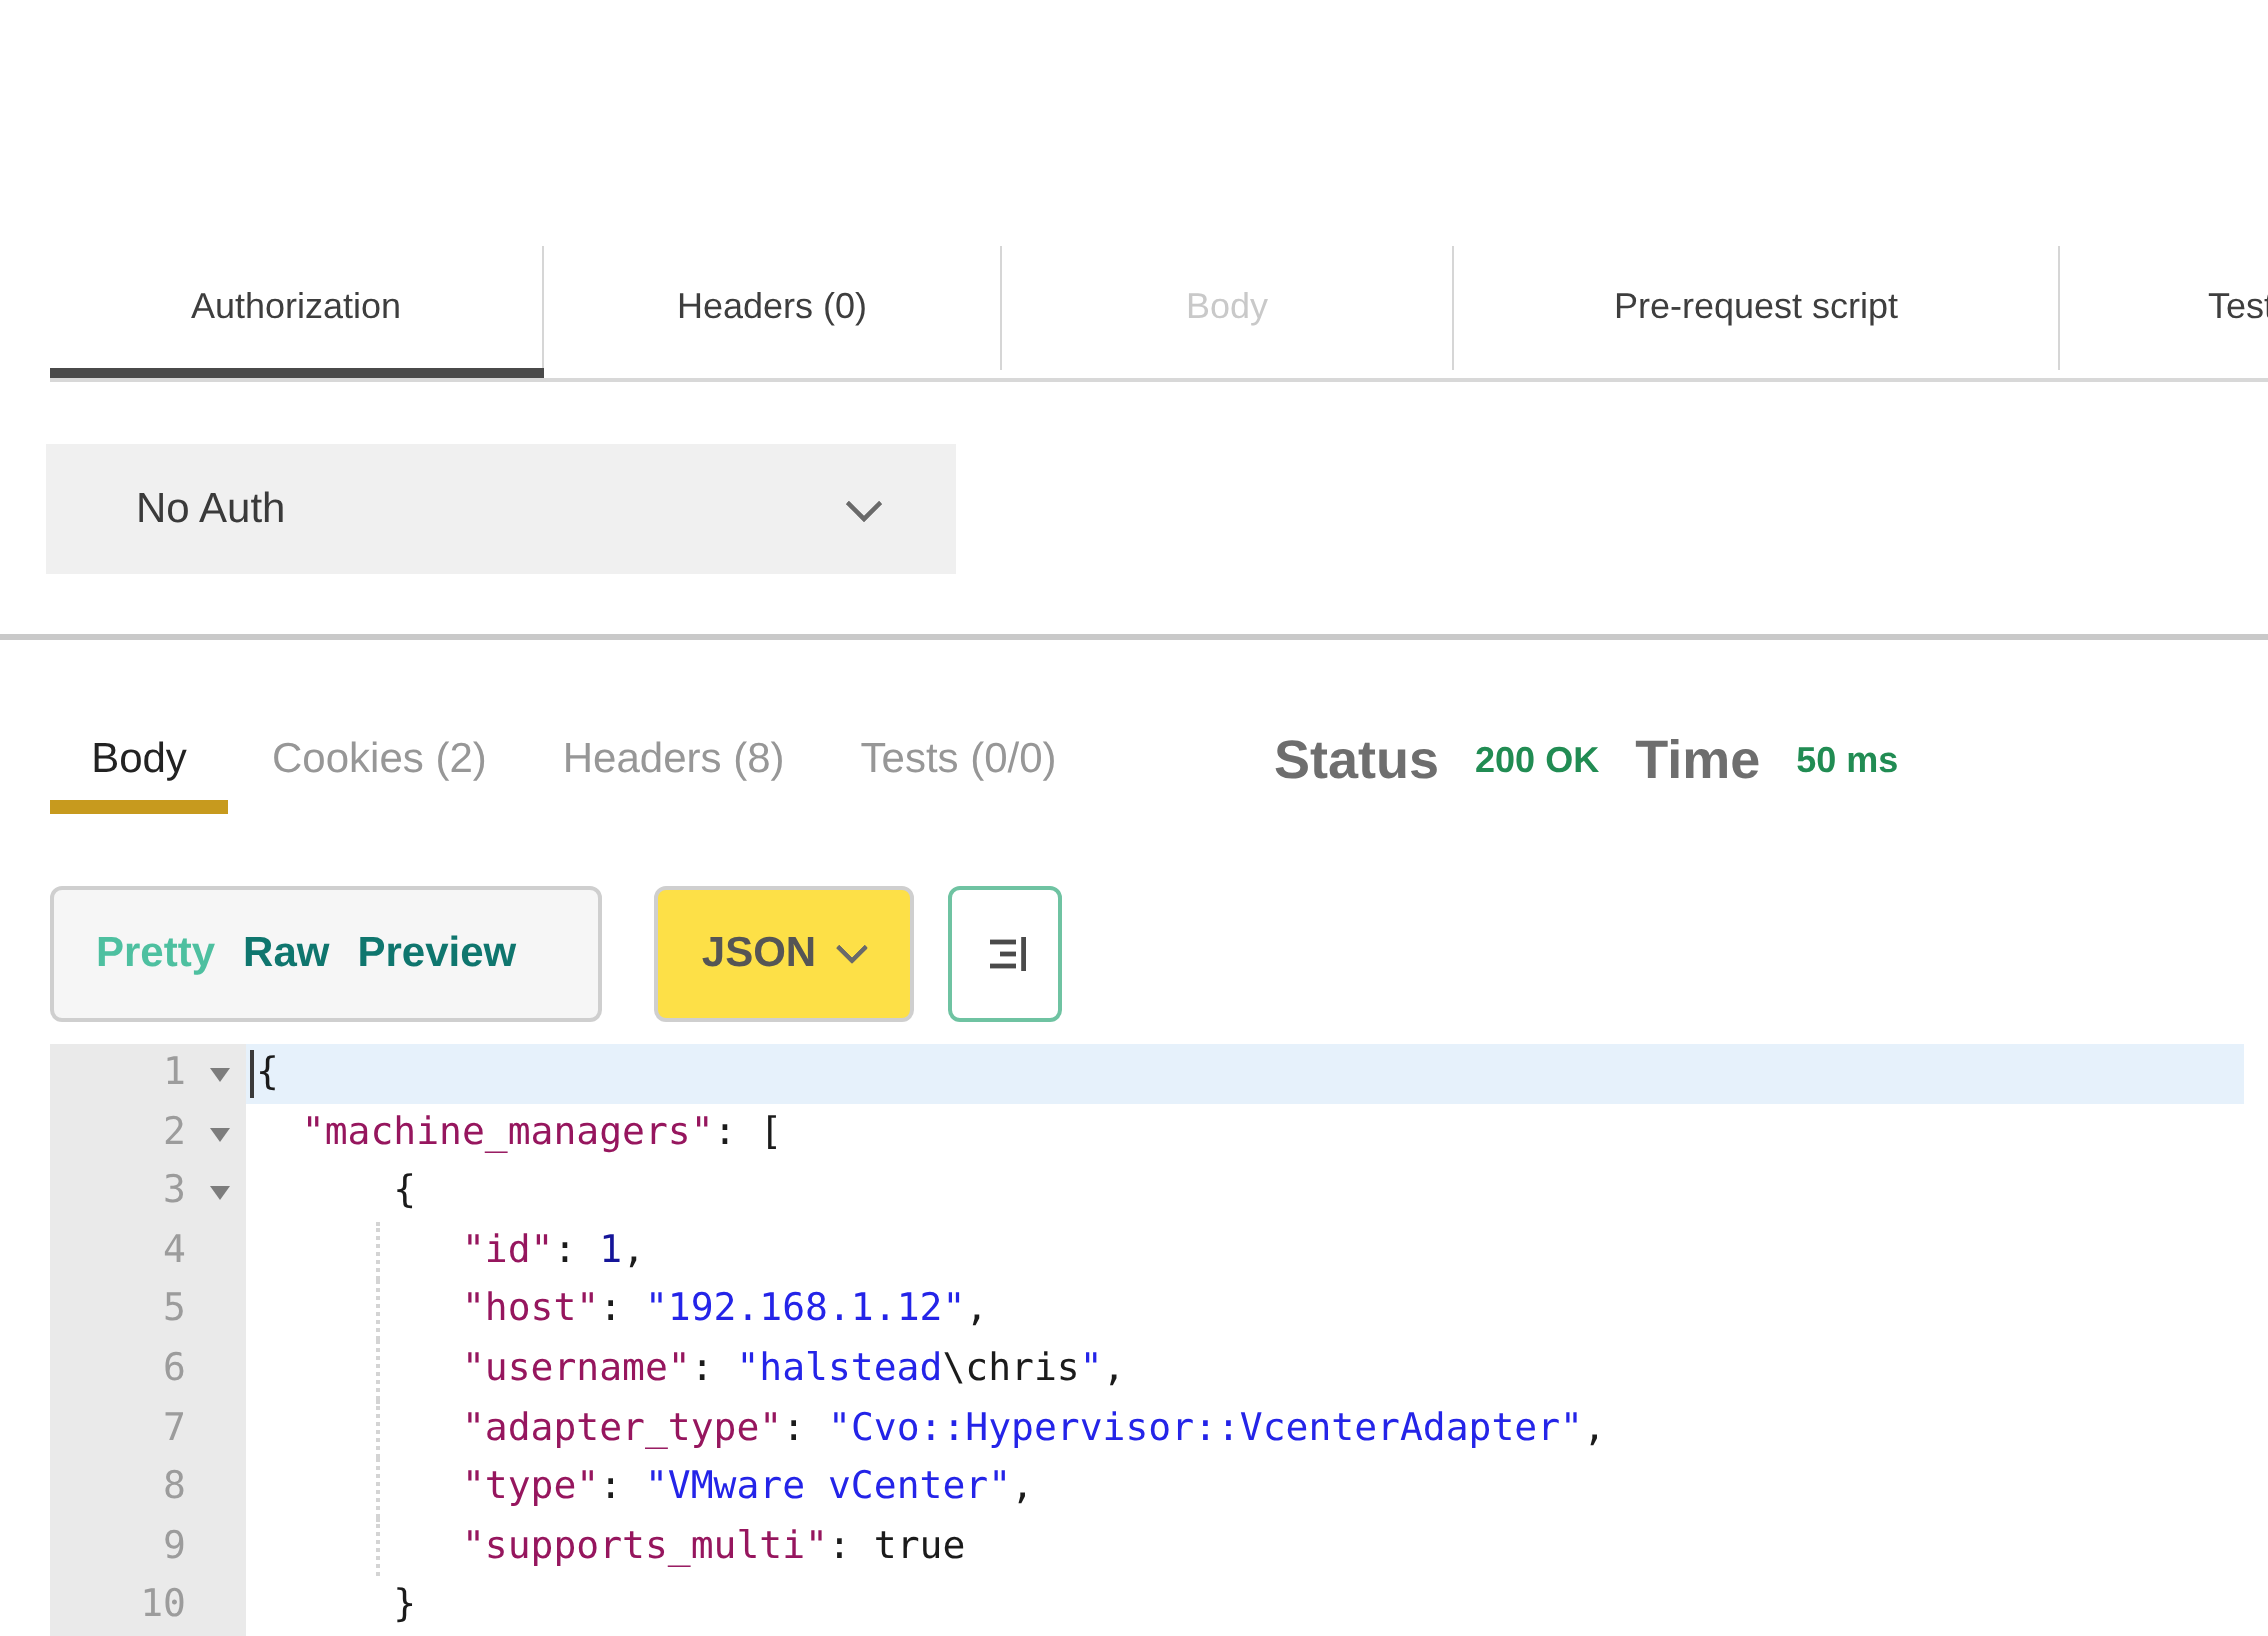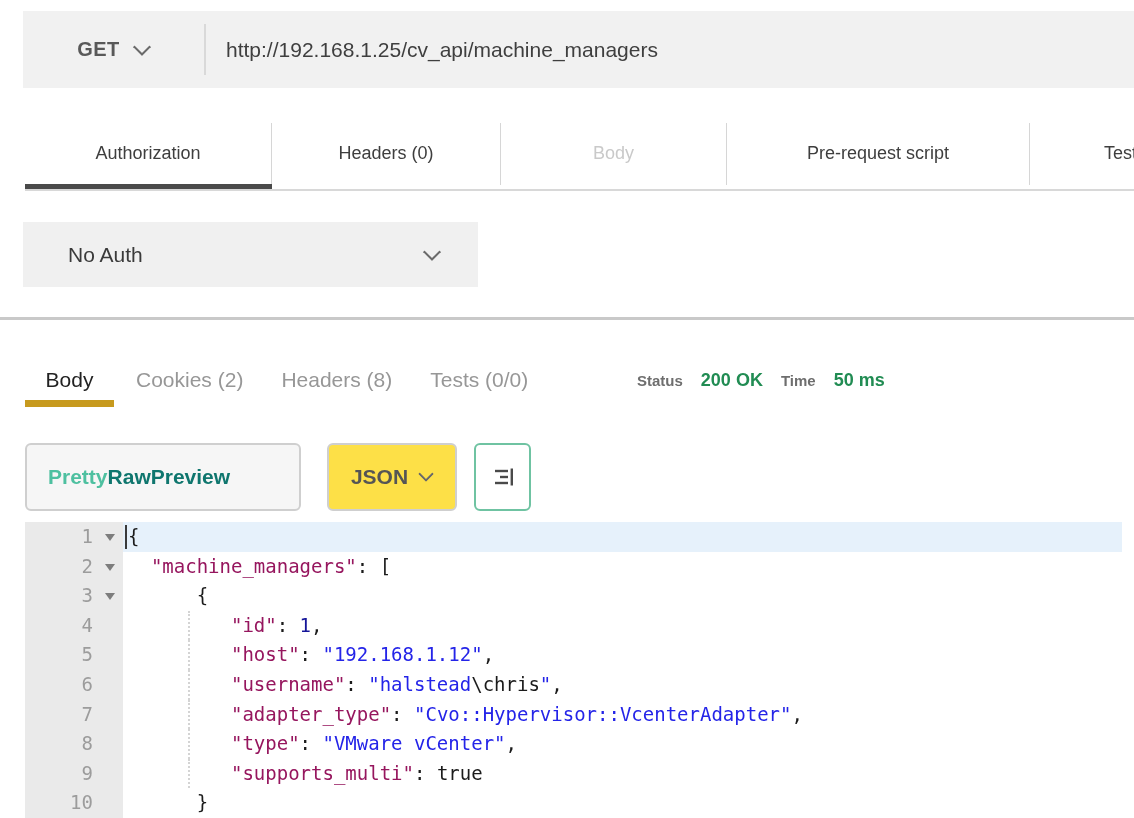--- a/index.html
+++ b/index.html
@@ -45,28 +45,28 @@
   
   .resp-tabs{position:absolute;left:25px;top:358px;height:44px;display:flex;align-items:center;}
   .resp-tab{font-size:21px;color:#979797;cursor:pointer;}
   .resp-tab.active{color:#222;}
   .resp-tab:nth-child(1){width:89px;text-align:center;}
   .resp-tab:nth-child(2){margin-left:22px;}
   .resp-tab:nth-child(3){margin-left:38px;}
   .resp-tab:nth-child(4){margin-left:38px;text-align:right;}
   .body-underline{position:absolute;left:25px;top:400px;width:89px;height:7px;background:#c79a1e;}
   .resp-meta{position:absolute;left:637px;top:358px;height:44px;display:flex;align-items:center;gap:18px;}
-  .meta-label{font-size:15px;font-weight:700;color:#6e6e6e;}
+  .meta-label{font-size:27px;font-weight:700;color:#6e6e6e;}
   .meta-value{font-size:18px;font-weight:700;color:#218c53;}
 
   
   .toolbar{position:absolute;left:0;top:443px;right:0;height:68px;}
   .view-group{position:absolute;left:25px;top:0;width:276px;height:68px;background:#f6f6f6;
               border:2px solid #cfcfcf;border-radius:6px;box-sizing:border-box;
-              display:flex;align-items:center;padding:0 21px;}
+              display:flex;align-items:center;padding:0 21px;gap:14px;}
   .view-mode{font-size:21px;font-weight:600;color:#0f766e;cursor:pointer;}
   .view-mode.active{color:#4ec0a0;}
   .lang-btn{position:absolute;left:327px;top:0;width:130px;height:68px;background:#fde047;
             border:2px solid #cfcfcf;border-radius:6px;box-sizing:border-box;
             display:flex;align-items:center;justify-content:center;gap:11px;cursor:pointer;}
   .lang-btn .label{font-size:21px;font-weight:600;color:#555;}
   .format-btn{position:absolute;left:474px;top:0;width:57px;height:68px;background:#fff;
               border:2px solid #6fc3a2;border-radius:6px;box-sizing:border-box;
               display:flex;align-items:center;justify-content:center;cursor:pointer;}
 
@@ -89,28 +89,20 @@
   .tk-key{color:#96165e;}
   .tk-str{color:#2424e8;}
   .tk-num{color:#151599;}
   .tk-plain{color:#1b1b1b;}
 </style>
 </head>
 <body>
 
 <div id="app">
 
-  <div class="url-bar">
-    <div class="method">
-      <span class="method-label">GET</span>
-      <span class="chev"></span>
-    </div>
-    <div class="url-divider"></div>
-    <div class="url-text">http://192.168.1.25/cv_api/machine_managers</div>
-  </div>
 
   <div class="req-tabs">
     <div class="rtab active">Authorization</div>
     <div class="rtab">Headers (0)</div>
     <div class="rtab disabled">Body</div>
     <div class="rtab">Pre-request script</div>
     <div class="rtab">Tests</div>
     <div class="req-underline"></div>
   </div>
 

